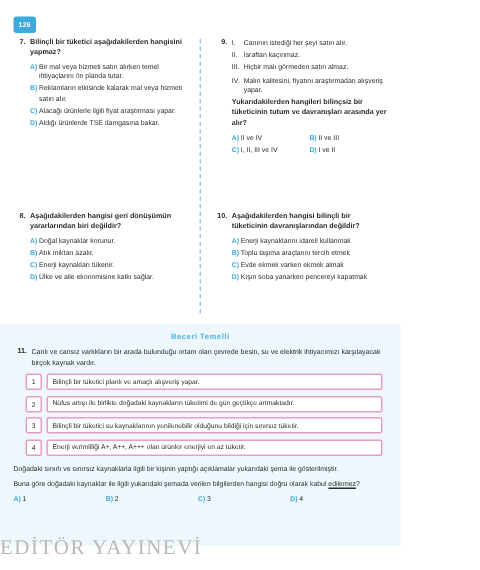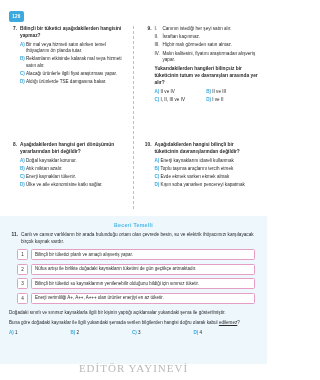--- a/index.html
+++ b/index.html
@@ -240,23 +240,22 @@
   }
   .final-opt .optletter { width: 6px; }
   .final-opt .opttext { flex: 0 0 auto; }
 
   
   .footer {
     position: absolute;
     left: 0;
     bottom: 6px;
     width: 267px;
-    text-align: center;
     color: #b9b9bb;
-    font-size: 11px;
+    font-size: 14px;
     letter-spacing: 1px;
     font-family: "Liberation Serif", serif;
     margin-top: 48px;
   }
 </style>
 </head>
 <body>
 
 <div class="page-badge">126</div>
 

